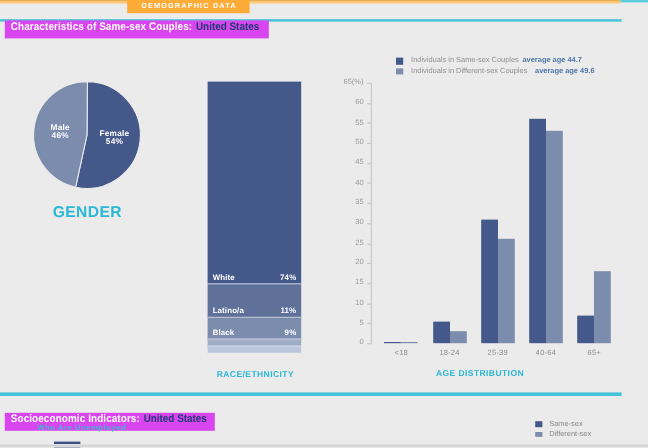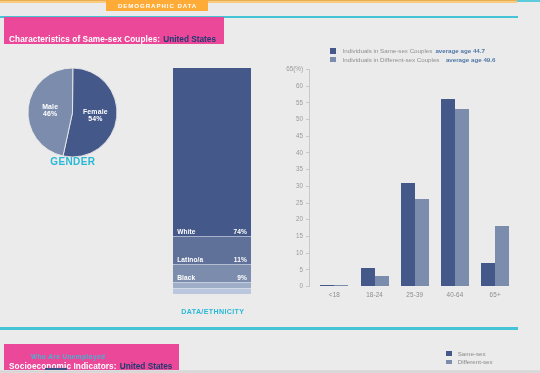--- a/index.html
+++ b/index.html
@@ -6,21 +6,21 @@
   body{width:540px;height:373px;background:#ebebeb;font-family:"Liberation Sans",sans-serif;overflow:hidden;position:relative;}
   .page{position:absolute;left:0;top:0;width:540px;height:373px;}
 
   
   .rule-teal{position:absolute;left:0;top:0;width:540px;height:2px;background:#5ccbdc;}
   .rule-orange{position:absolute;left:0;top:0;width:517px;height:3px;background:#fbcb7e;border-top:1px solid #e8ae55;box-sizing:border-box;}
   .tag-demo{position:absolute;left:106px;top:0;width:102px;height:10.5px;background:#ffab38;color:#fff;
             font-size:6.1px;font-weight:bold;letter-spacing:0.95px;display:flex;align-items:center;justify-content:center;
             text-indent:1.15px;}
   .sect-rule{position:absolute;left:0px;height:2.6px;background:#45c4d7;width:518px;}
-  .sect-tag{position:absolute;left:3.5px;background:#ec4899;height:27px;display:flex;align-items:flex-end;
+  .sect-tag{position:absolute;left:3.5px;background:#d946ef;height:15px;display:flex;align-items:flex-start;
             padding:0 5.5px;box-sizing:border-box;white-space:nowrap;overflow:hidden;}
   .sect-tag .inner{transform:scaleX(0.897);transform-origin:left center;display:flex;align-items:baseline;}
   .sect-tag .t1{color:#ffffff;font-weight:bold;font-size:9.2px;letter-spacing:0.1px;}
   .sect-tag .t2{color:#1d3c73;font-weight:bold;font-size:9.2px;margin-left:3.5px;}
 
   
   .cap{position:absolute;color:#29b8d6;font-weight:bold;font-size:8px;letter-spacing:.5px;
        text-align:center;white-space:nowrap;}
   .pie-lbl{position:absolute;color:#fff;font-weight:bold;font-size:6.9px;text-align:center;line-height:7.0px;white-space:nowrap;letter-spacing:.2px;}
 
@@ -53,39 +53,39 @@
       </svg>
       <div class="pie-lbl" style="left: 55.4px; top: 108.3px; width: 80px;">
         <div>Female</div>
         <div>54%</div>
       </div>
       <div class="pie-lbl" style="left: 10.2px; top: 102.5px; width: 80px;">
         <div>Male</div>
         <div>46%</div>
       </div>
     </div>
-  <div class="cap" style="left:31.8px;top:156px;width:82px;font-size:10px;letter-spacing:.35px">GENDER</div>
+  <div class="cap" style="left:31.8px;top:169px;width:82px;font-size:13px;letter-spacing:.35px">GENDER</div>
 
   <div id="sbar">
       <div style="position: absolute; left: 172.5px; top: 68.4px; width: 78.3px; height: 167.776px; background: rgb(69, 88, 138);">
         <span style="position: absolute; left: 4.7px; bottom: 1.5px; color: rgb(255, 255, 255); font-weight: bold; font-size: 6.6px; letter-spacing: 0.1px;">White</span>
         <span style="position: absolute; right: 3.9px; bottom: 1.5px; color: rgb(255, 255, 255); font-weight: bold; font-size: 6.6px; letter-spacing: 0.1px;">74%</span>
       </div>
       <div style="position: absolute; left: 172.5px; top: 236.176px; width: 78.3px; height: 27.6258px; background: rgb(95, 113, 153); border-top: 0.8px solid rgba(225, 232, 242, 0.55);">
         <span style="position: absolute; left: 4.7px; bottom: 1.5px; color: rgb(255, 255, 255); font-weight: bold; font-size: 6.6px; letter-spacing: 0.1px;">Latino/a</span>
         <span style="position: absolute; right: 3.9px; bottom: 1.5px; color: rgb(255, 255, 255); font-weight: bold; font-size: 6.6px; letter-spacing: 0.1px;">11%</span>
       </div>
       <div style="position: absolute; left: 172.5px; top: 263.802px; width: 78.3px; height: 18.1926px; background: rgb(123, 140, 172); border-top: 0.8px solid rgba(225, 232, 242, 0.55);">
         <span style="position: absolute; left: 4.7px; bottom: 1.5px; color: rgb(255, 255, 255); font-weight: bold; font-size: 6.6px; letter-spacing: 0.1px;">Black</span>
         <span style="position: absolute; right: 3.9px; bottom: 1.5px; color: rgb(255, 255, 255); font-weight: bold; font-size: 6.6px; letter-spacing: 0.1px;">9%</span>
       </div>
       <div style="position: absolute; left: 172.5px; top: 281.995px; width: 78.3px; height: 5.8396px; background: rgb(159, 173, 199); border-top: 0.8px solid rgba(225, 232, 242, 0.55);"></div>
       <div style="position: absolute; left: 172.5px; top: 287.834px; width: 78.3px; height: 5.1658px; background: rgb(187, 199, 220); border-top: 0.8px solid rgba(225, 232, 242, 0.55);"></div>
     </div>
-  <div class="cap" style="left:165.8px;top:307.5px;width:94px;font-size:7.1px;letter-spacing:.35px">DATA/ETHNICITY</div>
+  <div class="cap" style="left:165.8px;top:307.5px;width:94px;font-size:7.1px;letter-spacing:.35px">RACE/ETHNICITY</div>
 
   <div id="agechart">
       <div class="axisline" style="position: absolute; left: 308.5px; top: 69px; width: 1px; height: 218px; background: rgb(200, 200, 200);"></div>
       <div class="ytick" style="left: 270.5px; top: 65.2px; width: 32.5px;">65(%)</div>
       <div class="ytickmark" style="left: 305.5px; top: 69px; width: 3px; height: 1px; background: rgb(200, 200, 200);"></div>
       <div class="ytick" style="left: 270.5px; top: 81.8923px; width: 32.5px;">60</div>
       <div class="ytickmark" style="left: 305.5px; top: 86px; width: 3px; height: 1px; background: rgb(200, 200, 200);"></div>
       <div class="ytick" style="left: 270.5px; top: 98.5846px; width: 32.5px;">55</div>
       <div class="ytickmark" style="left: 305.5px; top: 102px; width: 3px; height: 1px; background: rgb(200, 200, 200);"></div>
       <div class="ytick" style="left: 270.5px; top: 115.277px; width: 32.5px;">50</div>
@@ -125,20 +125,21 @@
       <div style="position: absolute; left: 481.1px; top: 262.631px; width: 14.1px; height: 23.3692px; background: rgb(69, 88, 138);"></div>
       <div style="position: absolute; left: 495.2px; top: 225.908px; width: 14.1px; height: 60.0923px; background: rgb(123, 140, 172);"></div>
       <div class="xtick" style="left: 471.1px; top: 291px; width: 48.2px;">65+</div>
       <div style="position: absolute; left: 329.6px; top: 48.2px; width: 6.5px; height: 5.7px; background: rgb(69, 88, 138);"></div>
       <div style="position: absolute; left: 342.6px; top: 47px; font-size: 6.2px; color: rgb(143, 143, 143); white-space: nowrap;">Individuals in Same-sex Couples</div>
       <div style="position: absolute; left: 435.4px; top: 47px; font-size: 6.2px; color: rgb(80, 119, 168); font-weight: bold; white-space: nowrap;">average age 44.7</div>
       <div style="position: absolute; left: 329.6px; top: 56.8px; width: 6.5px; height: 5.7px; background: rgb(123, 140, 172);"></div>
       <div style="position: absolute; left: 342.6px; top: 55.6px; font-size: 6.2px; color: rgb(143, 143, 143); white-space: nowrap;">Individuals in Different-sex Couples</div>
       <div style="position: absolute; left: 445.9px; top: 55.6px; font-size: 6.2px; color: rgb(80, 119, 168); font-weight: bold; white-space: nowrap;">average age 49.6</div>
     </div>
+  <div class="cap" style="left:340px;top:306.8px;width:120px;font-size:7.1px;letter-spacing:.35px">AGE DISTRIBUTION</div>
 
   <div class="sect-rule" style="top:327.4px"></div>
   <div class="sect-tag" style="top:344px;width:175px">
     <span class="inner">
         <span class="t1">Socioeconomic Indicators:</span>
         <span class="t2">United States</span>
       </span>
   </div>
   <div style="position:absolute;left:31px;top:353px;color:#3fb6d4;font-weight:bold;font-size:6.4px;letter-spacing:.45px">Who Are Unemployed</div>
   <div id="sociolgd">

